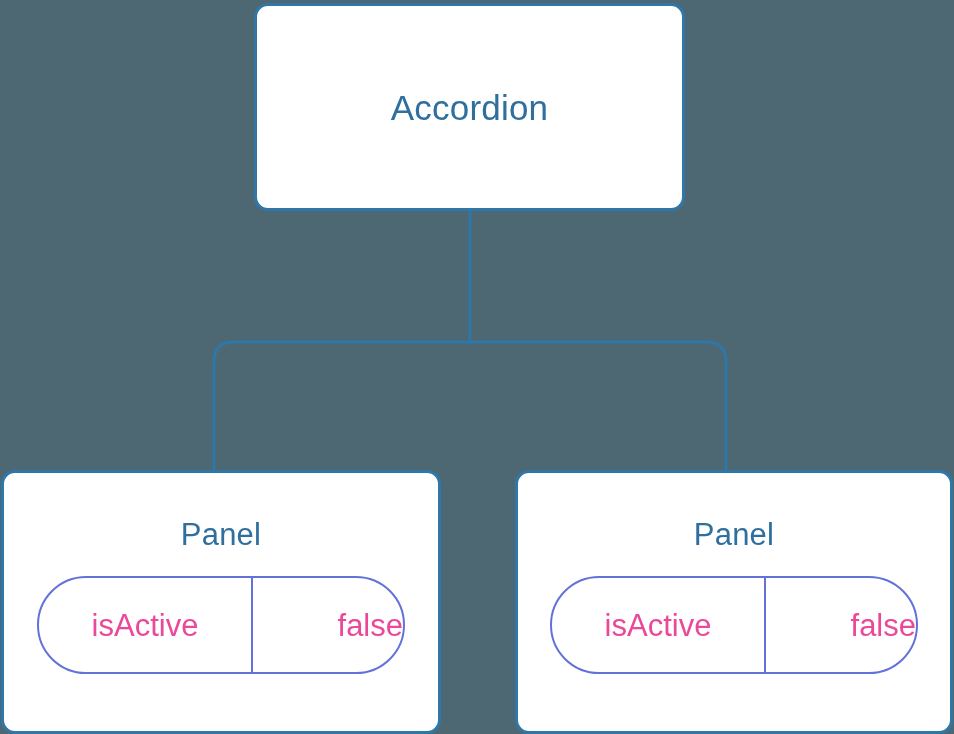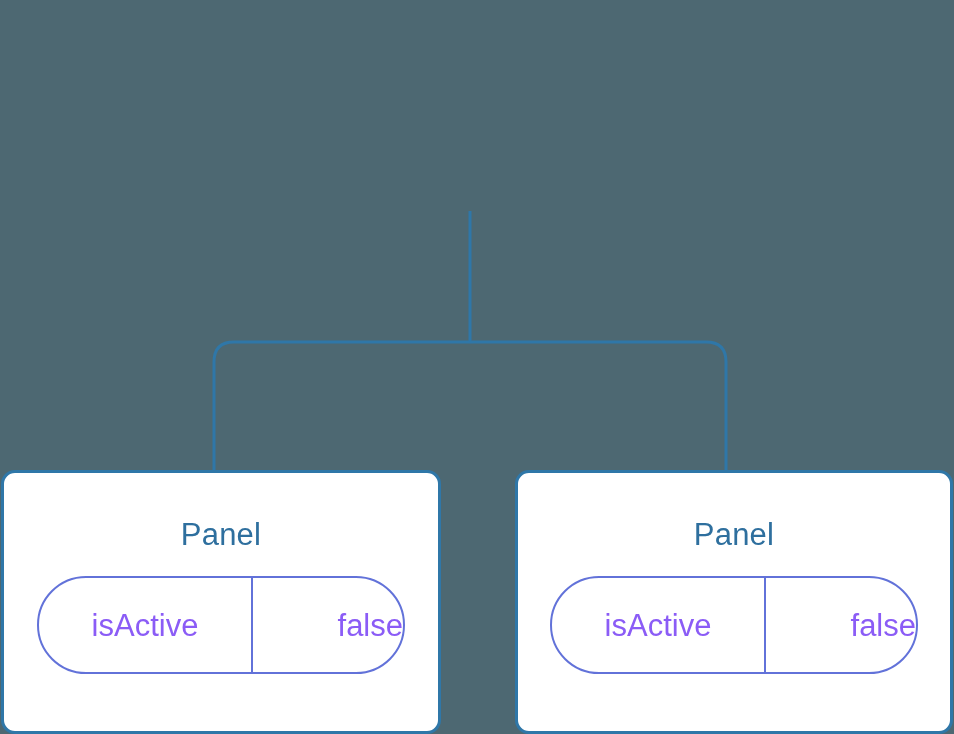--- a/index.html
+++ b/index.html
@@ -101,38 +101,41 @@
     justify-content: center;
     border-right: 2px solid #6272d9;
   }
   .state-pill .pill-value {
     flex: 1 1 auto;
     display: flex;
     align-items: center;
     justify-content: flex-end;
   }
   .pill-text {
-    color: #8b5cf6;
+    color: #ec4899;
     font-size: 31px;
     font-weight: 400;
     line-height: 1;
     white-space: nowrap;
   }
 </style>
 </head>
 <body>
 
 <div id="diagram-canvas">
 
   <svg id="connector-layer" viewBox="0 0 954 734" width="954" height="734" fill="none" xmlns="http://www.w3.org/2000/svg">
     <path d="M 470 211 L 470 342" stroke="#2f77a8" stroke-width="3" stroke-linecap="butt"></path>
     <path d="M 470 342 L 234 342 Q 214 342 214 362 L 214 472" stroke="#2f77a8" stroke-width="3" stroke-linecap="butt" fill="none"></path>
     <path d="M 470 342 L 706 342 Q 726 342 726 362 L 726 472" stroke="#2f77a8" stroke-width="3" stroke-linecap="butt" fill="none"></path>
   </svg>
 
+  <div class="node-card" id="node-accordion">
+    <span class="node-title">Accordion</span>
+  </div>
 
   <div class="node-card node-panel" id="node-panel-left">
     <span class="node-title">Panel</span>
     <div class="state-pill">
       <div class="pill-key">
         <span class="pill-text">isActive</span>
       </div>
       <div class="pill-value">
         <span class="pill-text">false</span>
       </div>

